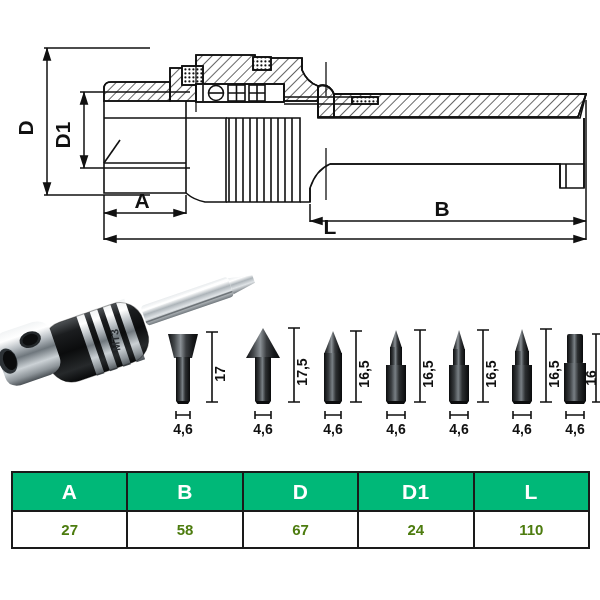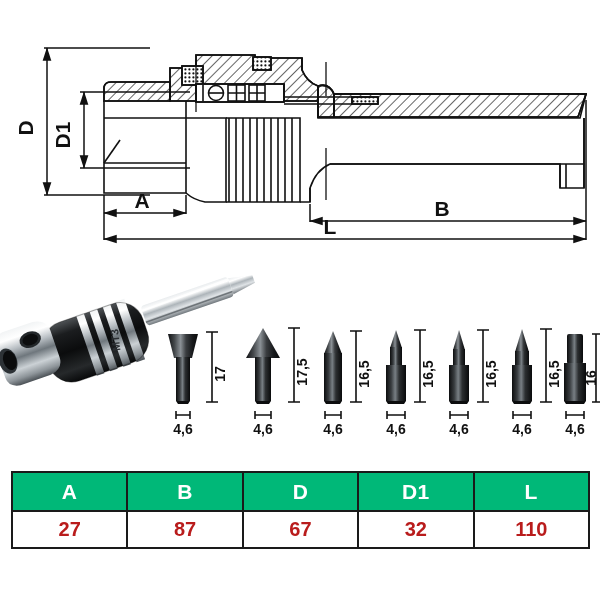--- a/index.html
+++ b/index.html
@@ -30,22 +30,22 @@
   #spec-table .hdr{
     background:#00b878;
     color:#ffffff;
     font-size:21px;
     font-weight:bold;
     height:37px;
     letter-spacing:.5px;
   }
   #spec-table .val{
     background:#ffffff;
-    color:#b91c1c;
-    font-size:20px;
+    color:#4d7c0f;
+    font-size:15px;
     font-weight:bold;
     height:35px;
   }
 </style>
 </head>
 <body>
 
 <div class="stage">
 
   <svg id="tech-drawing" viewBox="0 0 600 262">
@@ -338,21 +338,21 @@
     <tbody>
       <tr>
         <td class="hdr">A</td>
         <td class="hdr">B</td>
         <td class="hdr">D</td>
         <td class="hdr">D1</td>
         <td class="hdr">L</td>
       </tr>
       <tr>
         <td class="val">27</td>
-        <td class="val">87</td>
+        <td class="val">58</td>
         <td class="val">67</td>
-        <td class="val">32</td>
+        <td class="val">24</td>
         <td class="val">110</td>
       </tr>
     </tbody>
   </table>
 
 </div>
 
 </body></html>

